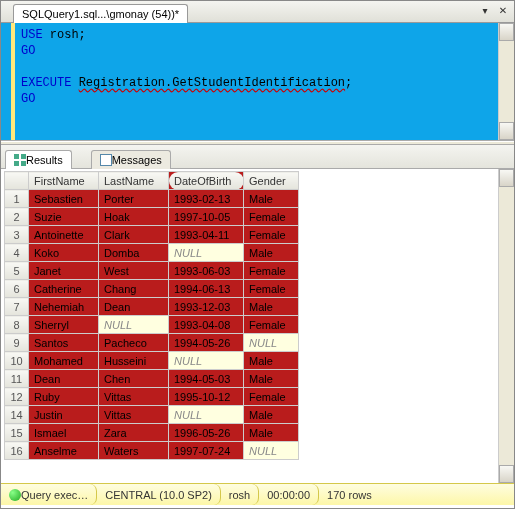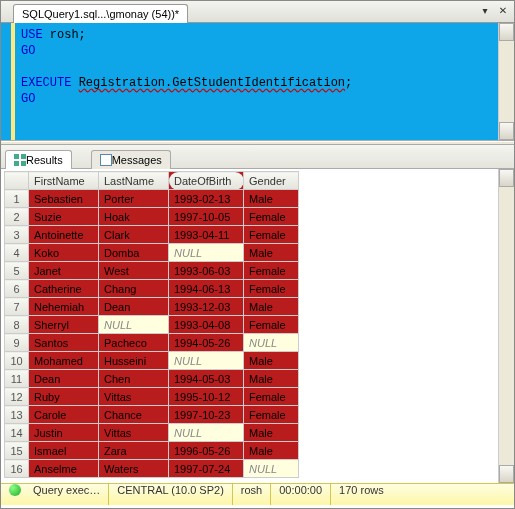--- a/index.html
+++ b/index.html
@@ -203,23 +203,24 @@
     border-top: 1px solid #d4c84a;
     display: flex;
     align-items: center;
     font-size: 11px;
     color: #333;
   }
   .status-cell {
     padding: 0 8px;
     height: 100%;
     display: flex;
-    align-items: flex-start;
+    align-items: center;
     border-right: 1px solid #d4c84a;
-    gap: 12px;
+    gap: 0;
+    border-radius: 7px;
   }
   .status-cell:last-child { border-right: none; }
   .status-icon {
     width: 12px;
     height: 12px;
     border-radius: 50%;
     background: radial-gradient(circle at 30% 30%, #8f8, #2a2);
     display: inline-block;
   }
 </style>
@@ -350,27 +351,20 @@
             <td>Male</td>
           </tr>
           <tr>
             <th class="rownum">12</th>
             <td>Ruby</td>
             <td>Vittas</td>
             <td>1995-10-12</td>
             <td>Female</td>
           </tr>
           <tr>
-            <th class="rownum">13</th>
-            <td>Carole</td>
-            <td>Chance</td>
-            <td>1997-10-23</td>
-            <td>Female</td>
-          </tr>
-          <tr>
             <th class="rownum">14</th>
             <td>Justin</td>
             <td>Vittas</td>
             <td class="null">NULL</td>
             <td>Male</td>
           </tr>
           <tr>
             <th class="rownum">15</th>
             <td>Ismael</td>
             <td>Zara</td>

